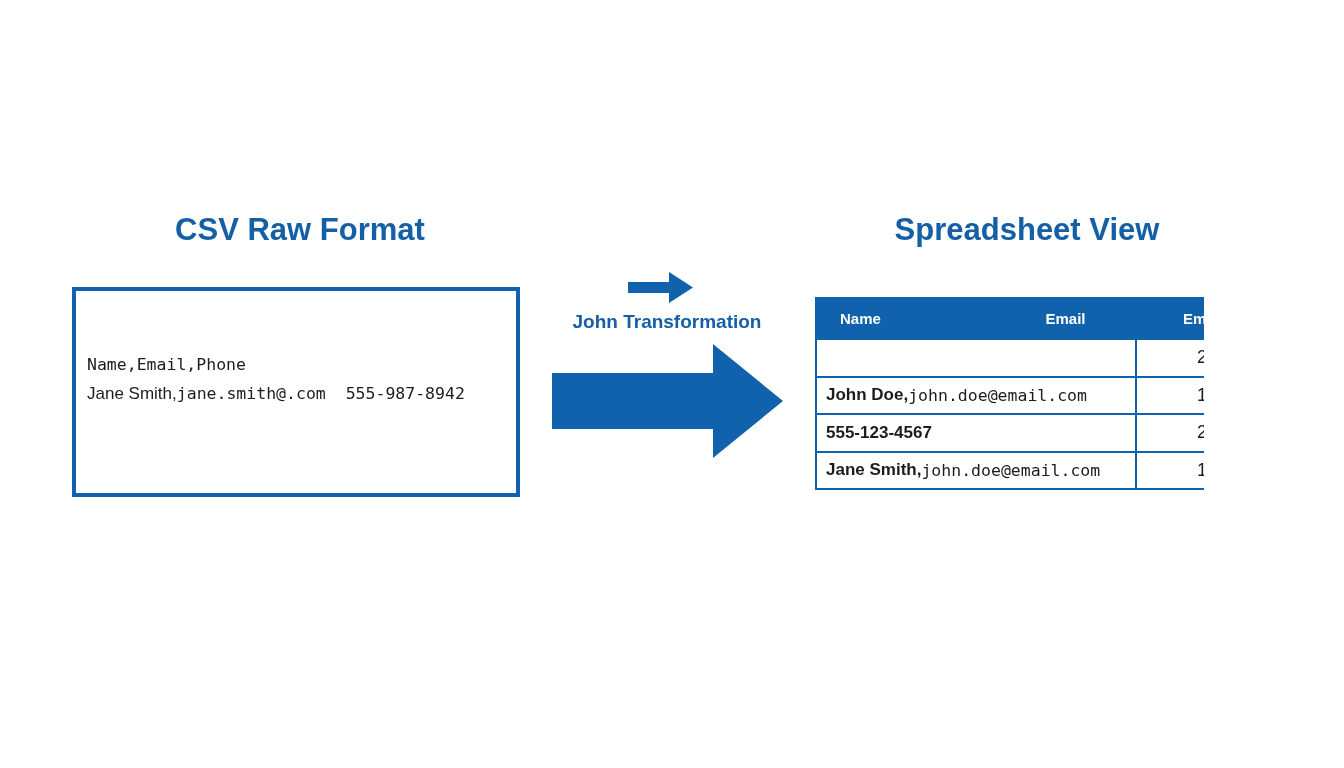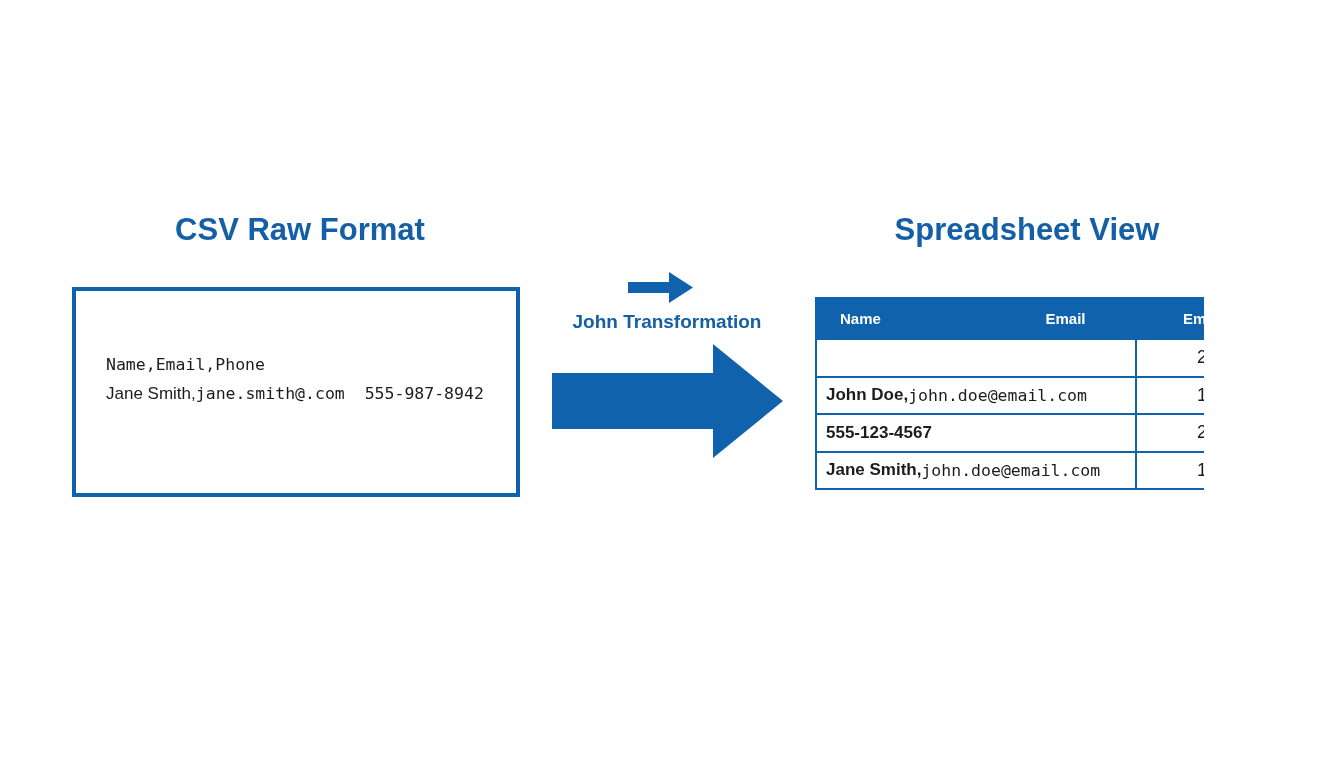--- a/index.html
+++ b/index.html
@@ -29,21 +29,21 @@
   
   .csv-box {
     position: absolute;
     left: 72px; top: 287px;
     width: 448px; height: 210px;
     border: 4px solid #0f62ab;
     box-sizing: border-box;
     background: #ffffff;
   }
   .csv-lines {
-    padding: 60px 0 0 30px;
+    padding: 60px 0 0 11px;
   }
   .csv-line {
     font-family: "DejaVu Sans Mono", monospace;
     font-size: 16.5px;
     line-height: 28.5px;
     color: #1c1c1c;
     white-space: pre;
   }
   .csv-line .sans-part {
     font-family: "Liberation Sans", sans-serif;

